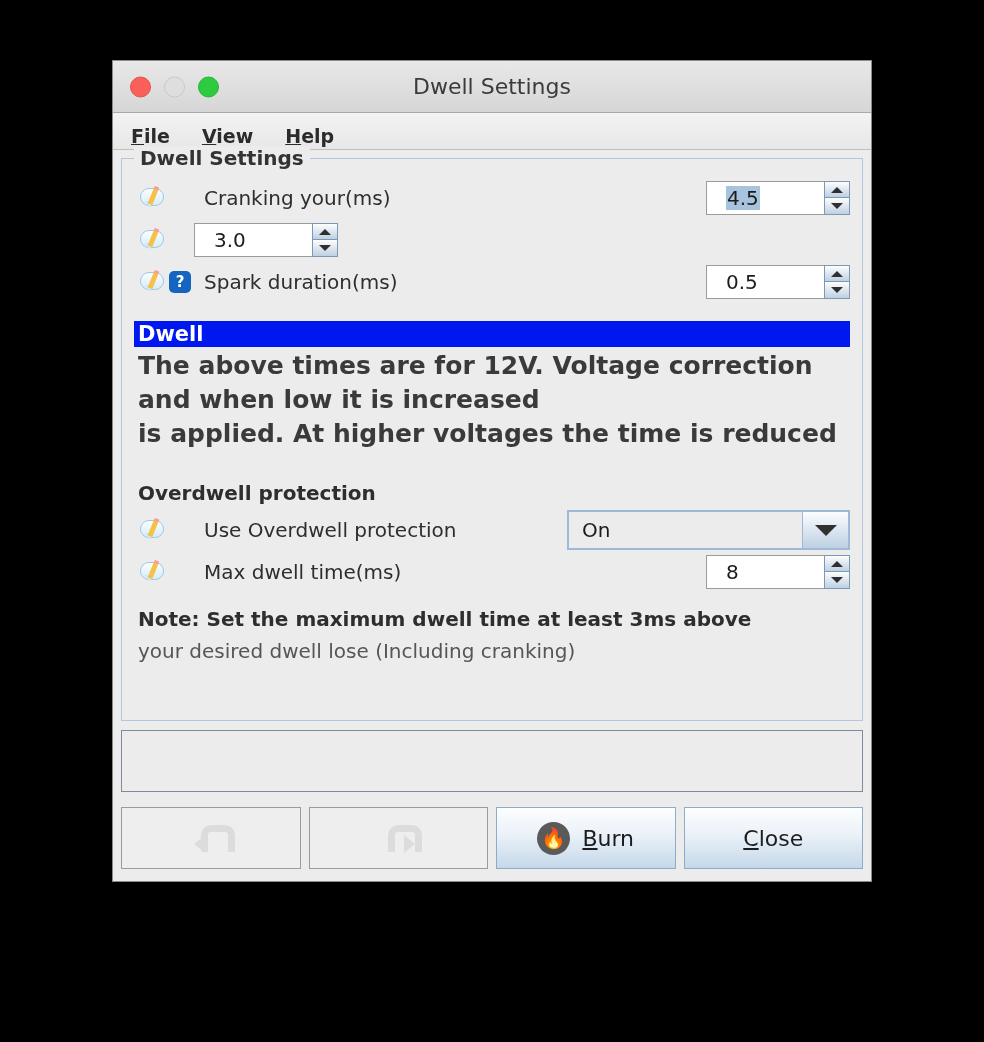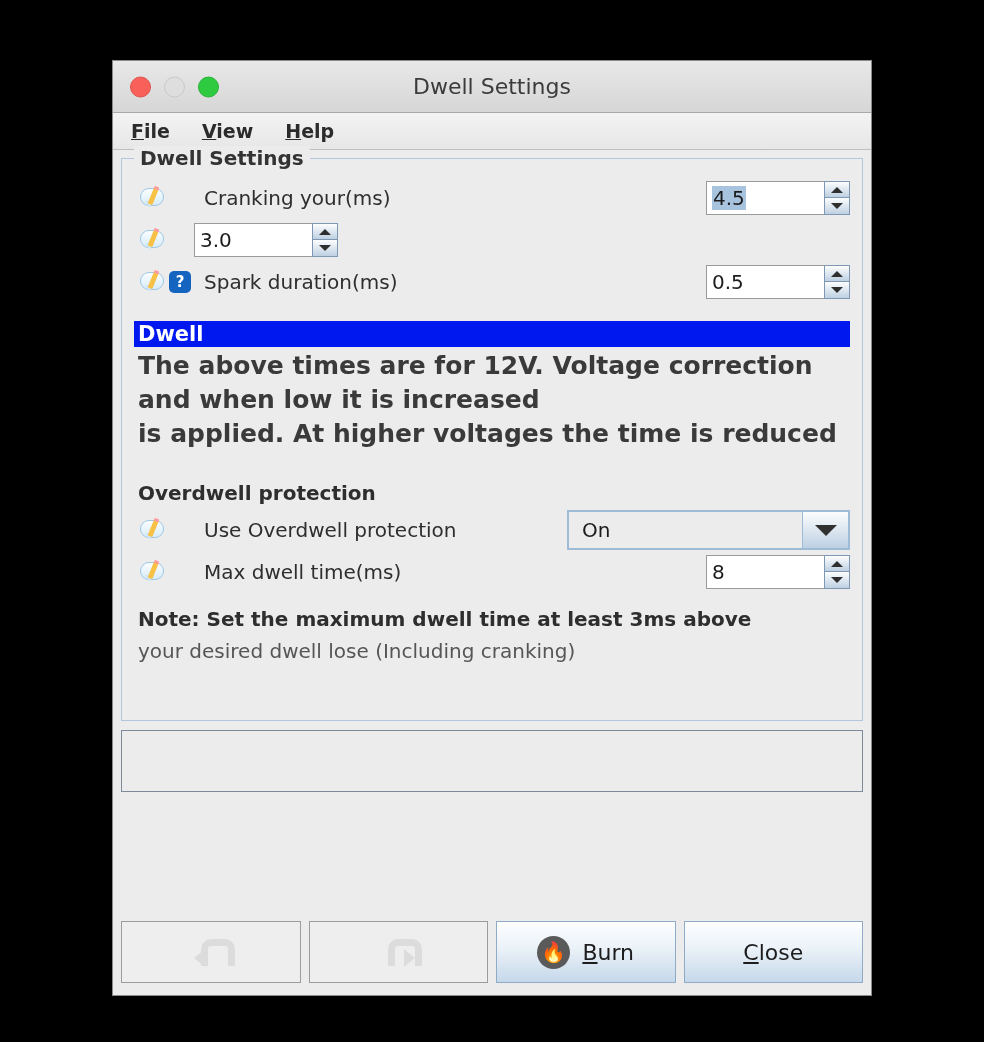--- a/index.html
+++ b/index.html
@@ -3,21 +3,21 @@
 <meta charset="utf-8">
 <style>
   html,body{margin:0;padding:0;}
   body{
     width:984px;height:1042px;background:#000;overflow:hidden;
     font-family:"DejaVu Sans","Liberation Sans",sans-serif;
   }
 
   
   .window{
-    position:absolute;left:112px;top:60px;width:760px;height:936px;
+    position:absolute;left:112px;top:60px;width:760px;height:822px;
     background:#ececec;
     border:1px solid #8a8a8a;
     box-sizing:border-box;
     display:flex;flex-direction:column;
   }
 
   
   .titlebar{
     height:51px;flex:0 0 51px;position:relative;
     background:linear-gradient(to bottom,#e8e8e8 0%,#d6d6d6 100%);
@@ -29,21 +29,21 @@
   .light.grey{background:#dedede;border:1px solid #c9c9c9;}
   .light.green{background:#2ecb41;border:1px solid #28b23a;}
   .wtitle{
     position:absolute;left:0;right:0;top:0;bottom:0;
     display:flex;align-items:center;justify-content:center;
     font-size:22px;color:#3b3b3b;
   }
 
   
   .menubar{
-    height:36px;flex:0 0 36px;display:flex;align-items:center;
+    height:36px;flex:0 0 36px;display:flex;align-items:flex-end;
     padding-left:14px;gap:24px;
     background:linear-gradient(to bottom,#f3f3f3 0%,#e7e7e7 100%);
     border-bottom:1px solid #bfbfbf;
   }
   .menuitem{font-size:19px;color:#2b2b2b;font-weight:bold;padding:2px 4px;cursor:default;}
   .mn{text-decoration:underline;}
 
   
   .content{flex:1 1 auto;padding:8px 8px 0 8px;box-sizing:border-box;display:flex;flex-direction:column;}
 
@@ -79,21 +79,21 @@
   }
   .ico-help{
     width:22px;height:22px;border-radius:5px;background:#1565c0;
     color:#fff;font-size:15px;font-weight:bold;line-height:22px;text-align:center;
   }
 
   
   .spinner{display:flex;align-items:stretch;height:34px;}
   .spin-field{
     width:118px;background:#fff;border:1px solid #9a9a9a;border-right:none;
-    box-sizing:border-box;display:flex;align-items:center;padding-left:5px;
+    box-sizing:border-box;display:flex;align-items:center;padding-left:19px;
     font-size:20px;color:#1c1c1c;
   }
   .spin-field .sel{background:#a8c3de;padding:0 1px;}
   .spin-btns{width:26px;display:flex;flex-direction:column;}
   .sbtn{
     flex:1 1 50%;border:1px solid #7e97b3;
     background:linear-gradient(to bottom,#fdfefe,#bed0e2);
     display:flex;align-items:center;justify-content:center;box-sizing:border-box;
   }
   .sbtn + .sbtn{border-top:none;}

